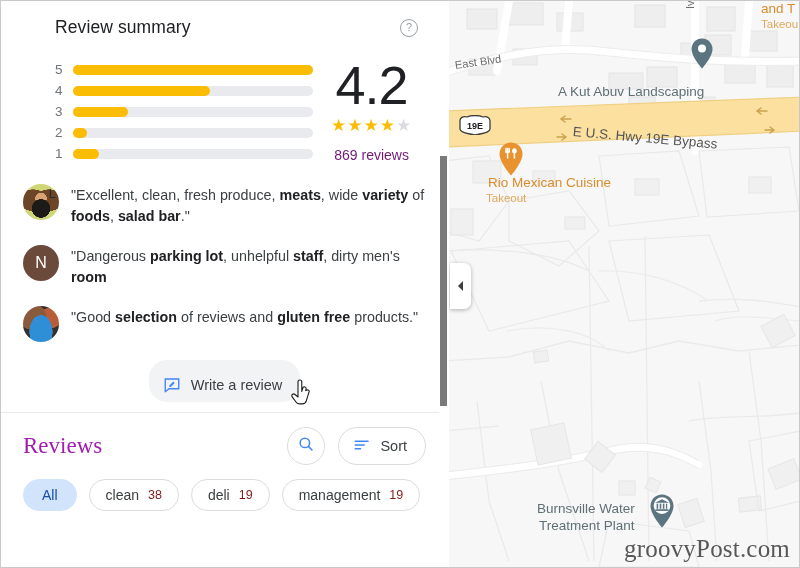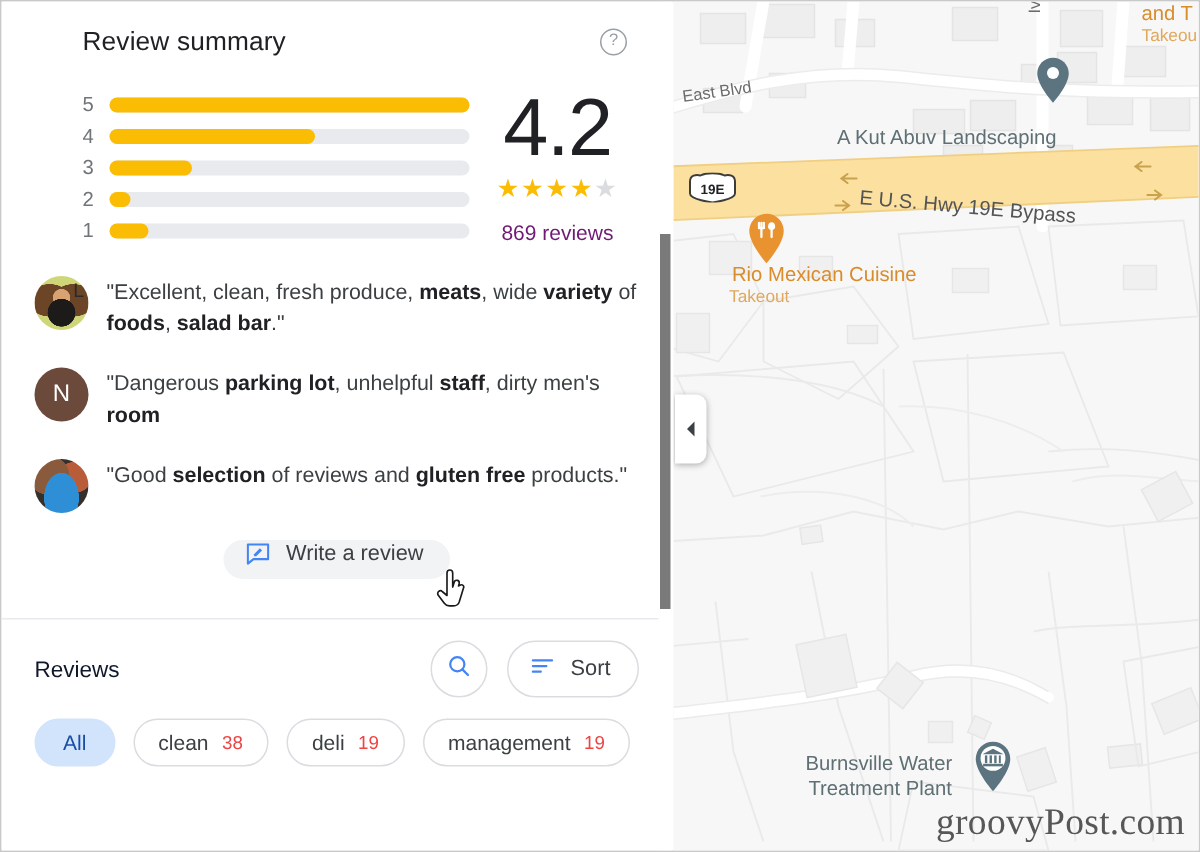--- a/index.html
+++ b/index.html
@@ -188,21 +188,21 @@
     position: relative;
     height: 52px;
   }
   .write-btn {
     display: inline-flex;
     align-items: center;
     gap: 10px;
     background: #f1f3f4;
     border: none;
     border-radius: 18px;
-    padding: 0 18px 8px 14px;
+    padding: 16px 18px 8px 14px;
     font-size: 14.5px;
     color: #3c4043;
     cursor: pointer;
     font-family: inherit;
   }
   .write-icon { width: 18px; height: 18px; display: block; }
 
   .cursor-hand {
     position: absolute;
     left: 289px; top: 19px;
@@ -217,22 +217,23 @@
   }
 
   
   .reviews-head {
     display: flex;
     align-items: center;
     justify-content: space-between;
     padding: 14px 22px 0 22px;
   }
   .reviews-title {
-    font-size: 15px;
-    color: #0f172a;
+    font-size: 23px;
+    color: #a21caf;
+    font-family: Liberation Serif, serif;
   }
   .reviews-actions {
     display: flex;
     align-items: center;
     gap: 13px;
   }
   .round-btn {
     width: 38px; height: 38px;
     border-radius: 50%;
     border: 1px solid #dadce0;
@@ -279,21 +280,21 @@
     cursor: pointer;
   }
   .chip.selected {
     background: #d2e3fc;
     border-color: #d2e3fc;
     color: #174ea6;
     padding: 0 18px;
   }
   .chip .count {
     font-size: 12.5px;
-    color: #ef4444;
+    color: #7f1d1d;
   }
 
   
   .panel-scroll-track {
     position: absolute;
     right: 0; top: 0;
     width: 9px; height: 566px;
     background: #ffffff;
   }
   .panel-scroll-thumb {

